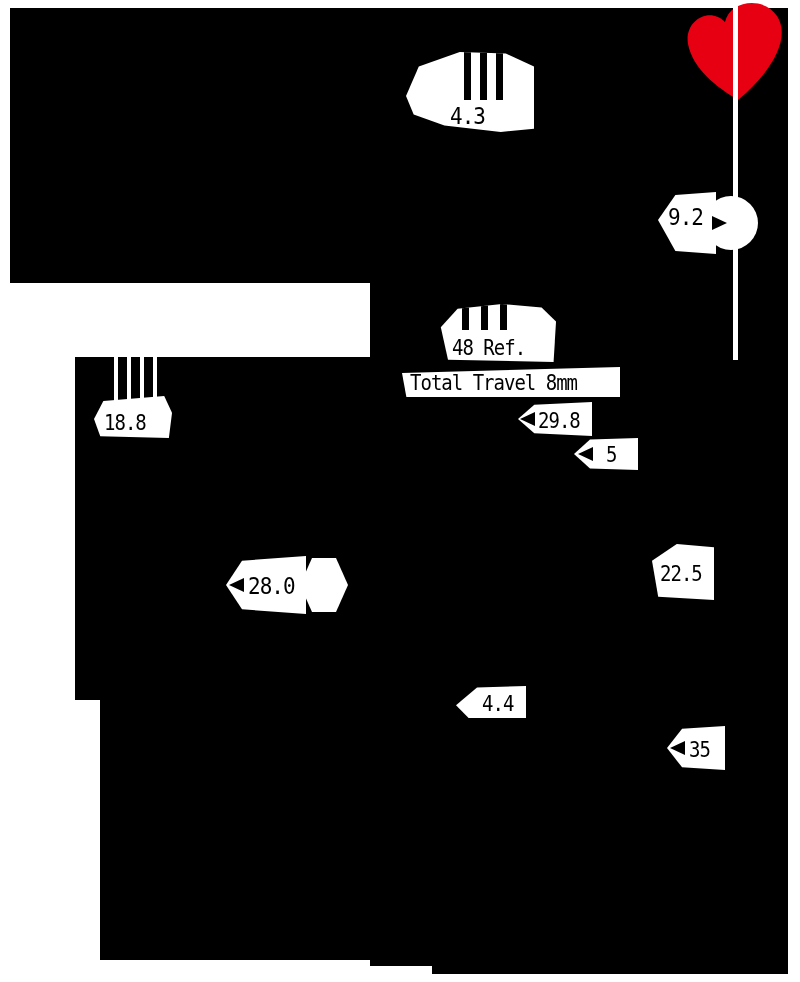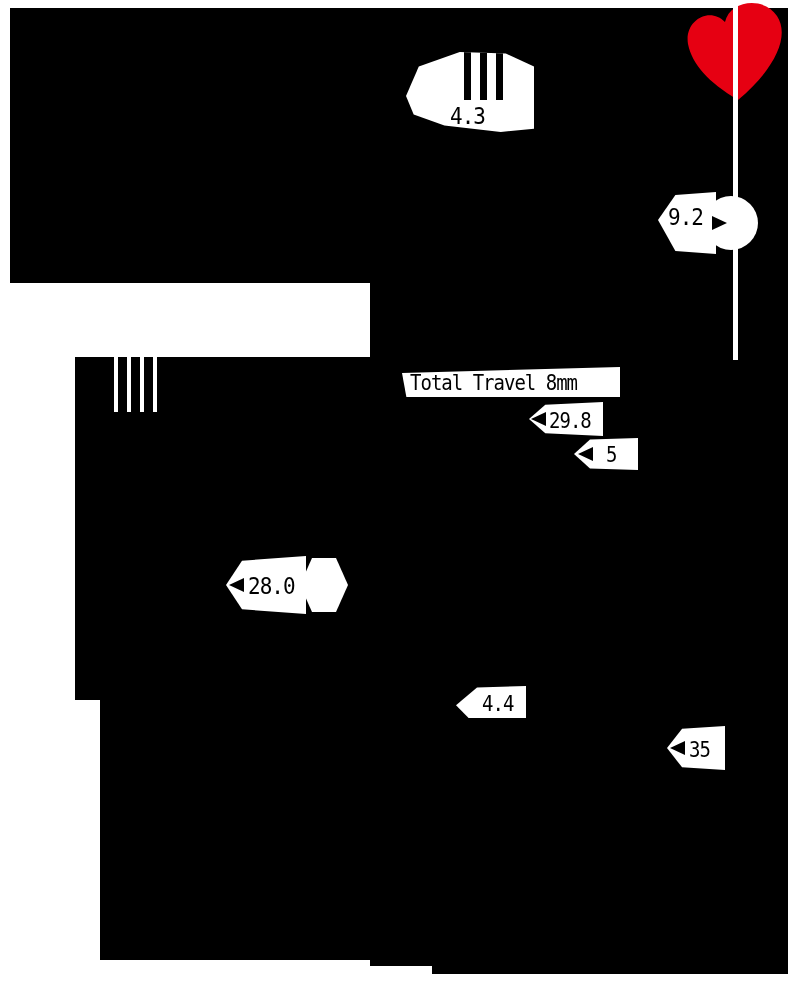--- a/index.html
+++ b/index.html
@@ -82,51 +82,66 @@
     <div class="pin" style="left:90px;top:0;width:7px;height:48px"></div>
     <span class="dim" style="left:44px;bottom:4px">4.3</span>
   </div>
 
   <div class="cut" style="left:658px;top:192px;width:58px;height:62px;
               clip-path:polygon(0 45%, 30% 5%, 100% 0, 100% 100%, 30% 95%)"></div>
   <div class="cut" style="left:704px;top:196px;width:54px;height:54px;border-radius:50%"></div>
   <span class="dim" style="left:668px;top:208px">9.2</span>
   <div class="arrR" style="left:712px;top:216px"></div>
 
+  <div class="cut" style="left:436px;top:304px;width:120px;height:58px;
+              clip-path:polygon(4% 40%, 18% 8%, 55% 0, 88% 6%, 100% 30%, 98% 100%, 10% 96%)">
+    <div class="pin" style="left:26px;top:0;width:7px;height:26px"></div>
+    <div class="pin" style="left:45px;top:0;width:7px;height:26px"></div>
+    <div class="pin" style="left:64px;top:0;width:7px;height:26px"></div>
+    <span class="dim small" style="left:16px;bottom:4px">48 Ref.</span>
+  </div>
 
   <div class="cut" style="left:402px;top:367px;width:218px;height:30px;
               clip-path:polygon(0 20%, 100% 0, 100% 100%, 2% 100%)">
     <span class="dim small" style="left:8px;bottom:4px">Total Travel 8mm</span>
   </div>
 
-  <div class="cut" style="left:529px;top:402px;width:74px;height:34px;
+  <div class="cut" style="left:518px;top:402px;width:74px;height:34px;
               clip-path:polygon(0 50%, 22% 8%, 100% 0, 100% 100%, 22% 92%)">
     <div class="arrL" style="left:2px;top:10px"></div>
     <span class="dim small" style="left:20px;bottom:5px">29.8</span>
   </div>
 
   <div class="cut" style="left:574px;top:438px;width:64px;height:32px;
               clip-path:polygon(0 50%, 25% 5%, 100% 0, 100% 100%, 25% 95%)">
     <div class="arrL" style="left:4px;top:9px"></div>
     <span class="dim small" style="left:32px;bottom:5px">5</span>
   </div>
 
   <div class="wline" style="left:114px;top:352px;width:4px;height:60px"></div>
   <div class="wline" style="left:127px;top:352px;width:4px;height:60px"></div>
   <div class="wline" style="left:140px;top:352px;width:4px;height:60px"></div>
   <div class="wline" style="left:153px;top:352px;width:4px;height:60px"></div>
 
+  <div class="cut" style="left:94px;top:396px;width:78px;height:42px;
+              clip-path:polygon(0 55%, 12% 12%, 90% 0, 100% 40%, 96% 100%, 8% 96%)">
+    <span class="dim small" style="left:10px;bottom:5px">18.8</span>
+  </div>
 
   <div class="cut" style="left:226px;top:556px;width:80px;height:58px;
               clip-path:polygon(0 50%, 20% 8%, 100% 0, 100% 100%, 20% 92%)">
     <div class="arrL" style="left:3px;top:22px"></div>
     <span class="dim" style="left:22px;bottom:16px">28.0</span>
   </div>
   <div class="cut hex" style="left:300px;top:558px;width:48px;height:54px"></div>
 
+  <div class="cut" style="left:652px;top:544px;width:62px;height:56px;
+              clip-path:polygon(0 30%, 40% 0, 100% 6%, 100% 100%, 10% 94%)">
+    <span class="dim small" style="left:8px;bottom:16px">22.5</span>
+  </div>
 
   <div class="cut" style="left:456px;top:686px;width:70px;height:32px;
               clip-path:polygon(0 60%, 30% 5%, 100% 0, 100% 100%, 18% 100%)">
     <span class="dim small" style="left:26px;bottom:4px">4.4</span>
   </div>
 
   <div class="cut" style="left:667px;top:726px;width:58px;height:44px;
               clip-path:polygon(0 50%, 26% 6%, 100% 0, 100% 100%, 26% 94%)">
     <div class="arrL" style="left:3px;top:15px"></div>
     <span class="dim small" style="left:22px;bottom:10px">35</span>

